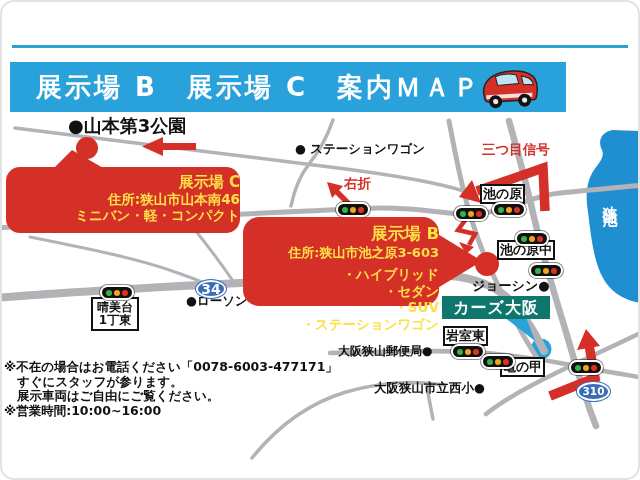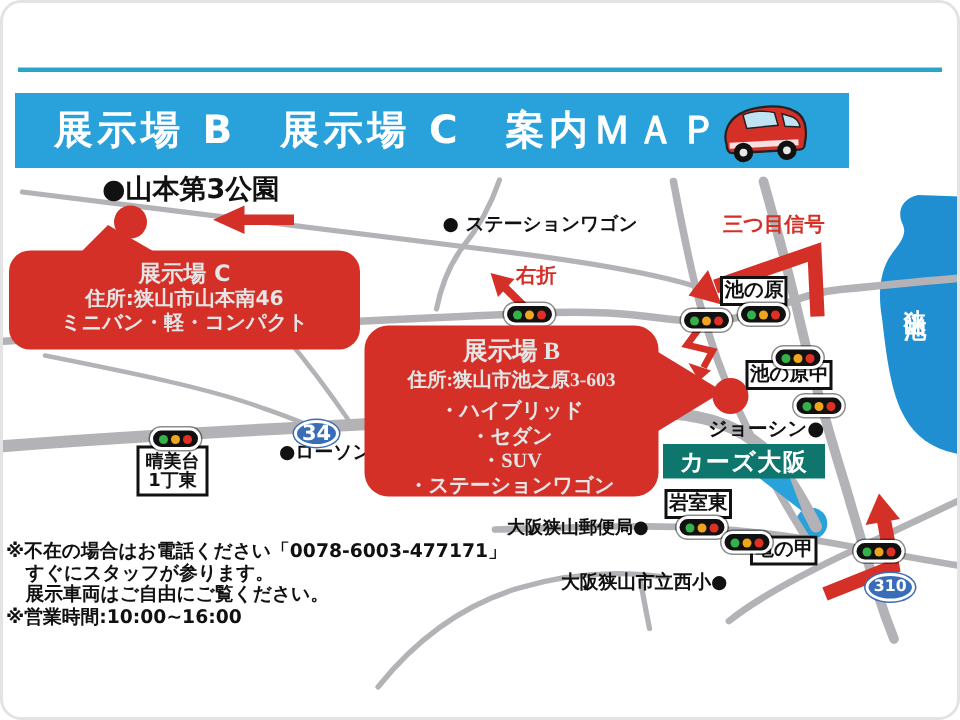--- a/index.html
+++ b/index.html
@@ -11,26 +11,26 @@
   .banner-title{position:absolute;left:26px;top:0;line-height:50px;font-size:26px;font-weight:bold;color:#fff;letter-spacing:3px;white-space:nowrap;}
   .car{position:absolute;right:26px;top:5px;transform:rotate(-3deg);}
   svg.base{position:absolute;left:0;top:0;z-index:1;}
   .lbl{position:absolute;font-weight:bold;color:#111;white-space:nowrap;z-index:2;}
   .red-lbl{color:#d43028;}
   .ibox{position:absolute;background:#fff;border:2px solid #111;font-weight:bold;color:#111;font-size:13px;line-height:16px;padding:0 1px;white-space:nowrap;z-index:2;text-align:center;}
   .tl{position:absolute;width:30px;height:11px;background:#111;border:2px solid #fff;border-radius:8px;box-shadow:0 0 0 1px rgba(0,0,0,.45);display:flex;align-items:center;justify-content:center;gap:2px;z-index:3;}
   .tl i{display:block;width:6px;height:6px;border-radius:50%;}
   .tl .g{background:#35b14a;}.tl .y{background:#f0a51f;}.tl .r{background:#e03024;}
   .shield{position:absolute;background:#3a6db8;color:#fff;font-weight:bold;border:2px solid #fff;border-radius:50%;text-align:center;z-index:3;box-shadow:0 0 0 1px #3a6db8;}
-  .bubble{position:absolute;background:#d43028;border-radius:14px;color:#e5e5e5;text-align:center;z-index:3;}
+  .bubble{position:absolute;background:#d43028;border-radius:14px;color:#fde047;text-align:right;z-index:3;}
   .bubble .t1{font-weight:bold;}
   .site-c{left:6px;top:167px;width:234px;height:66px;padding-top:6px;box-sizing:border-box;}
   .site-c .t1{font-size:15px;line-height:18px;}
   .site-c .t2,.site-c .t3{font-size:13.5px;line-height:16px;font-weight:bold;}
-  .site-b{left:243px;top:217px;width:196px;height:114px;border-radius:16px;padding-top:6px;box-sizing:border-box;font-family:Liberation Serif, serif;}
+  .site-b{left:243px;top:217px;width:196px;height:89px;border-radius:16px;padding-top:6px;box-sizing:border-box;}
   .site-b .t1{font-size:16.5px;line-height:21px;}
   .site-b .t2{font-size:13px;line-height:17px;font-weight:bold;}
   .site-b .veh{font-size:13.5px;line-height:16.5px;font-weight:bold;margin-top:5px;}
   .cars-box{position:absolute;left:442px;top:296px;width:108px;height:23px;background:#0f766e;color:#fff;font-weight:bold;font-size:16px;line-height:23px;text-align:center;z-index:3;letter-spacing:1px;}
   .pond-text{position:absolute;left:600px;top:194px;writing-mode:vertical-rl;color:#fff;font-weight:bold;font-size:15px;letter-spacing:3px;z-index:2;}
   .notes{position:absolute;left:4px;top:360px;z-index:2;color:#111;font-weight:bold;font-size:12.5px;line-height:14.5px;}
   .notes .indent{padding-left:13px;}
 </style>
 </head>
 <body>

